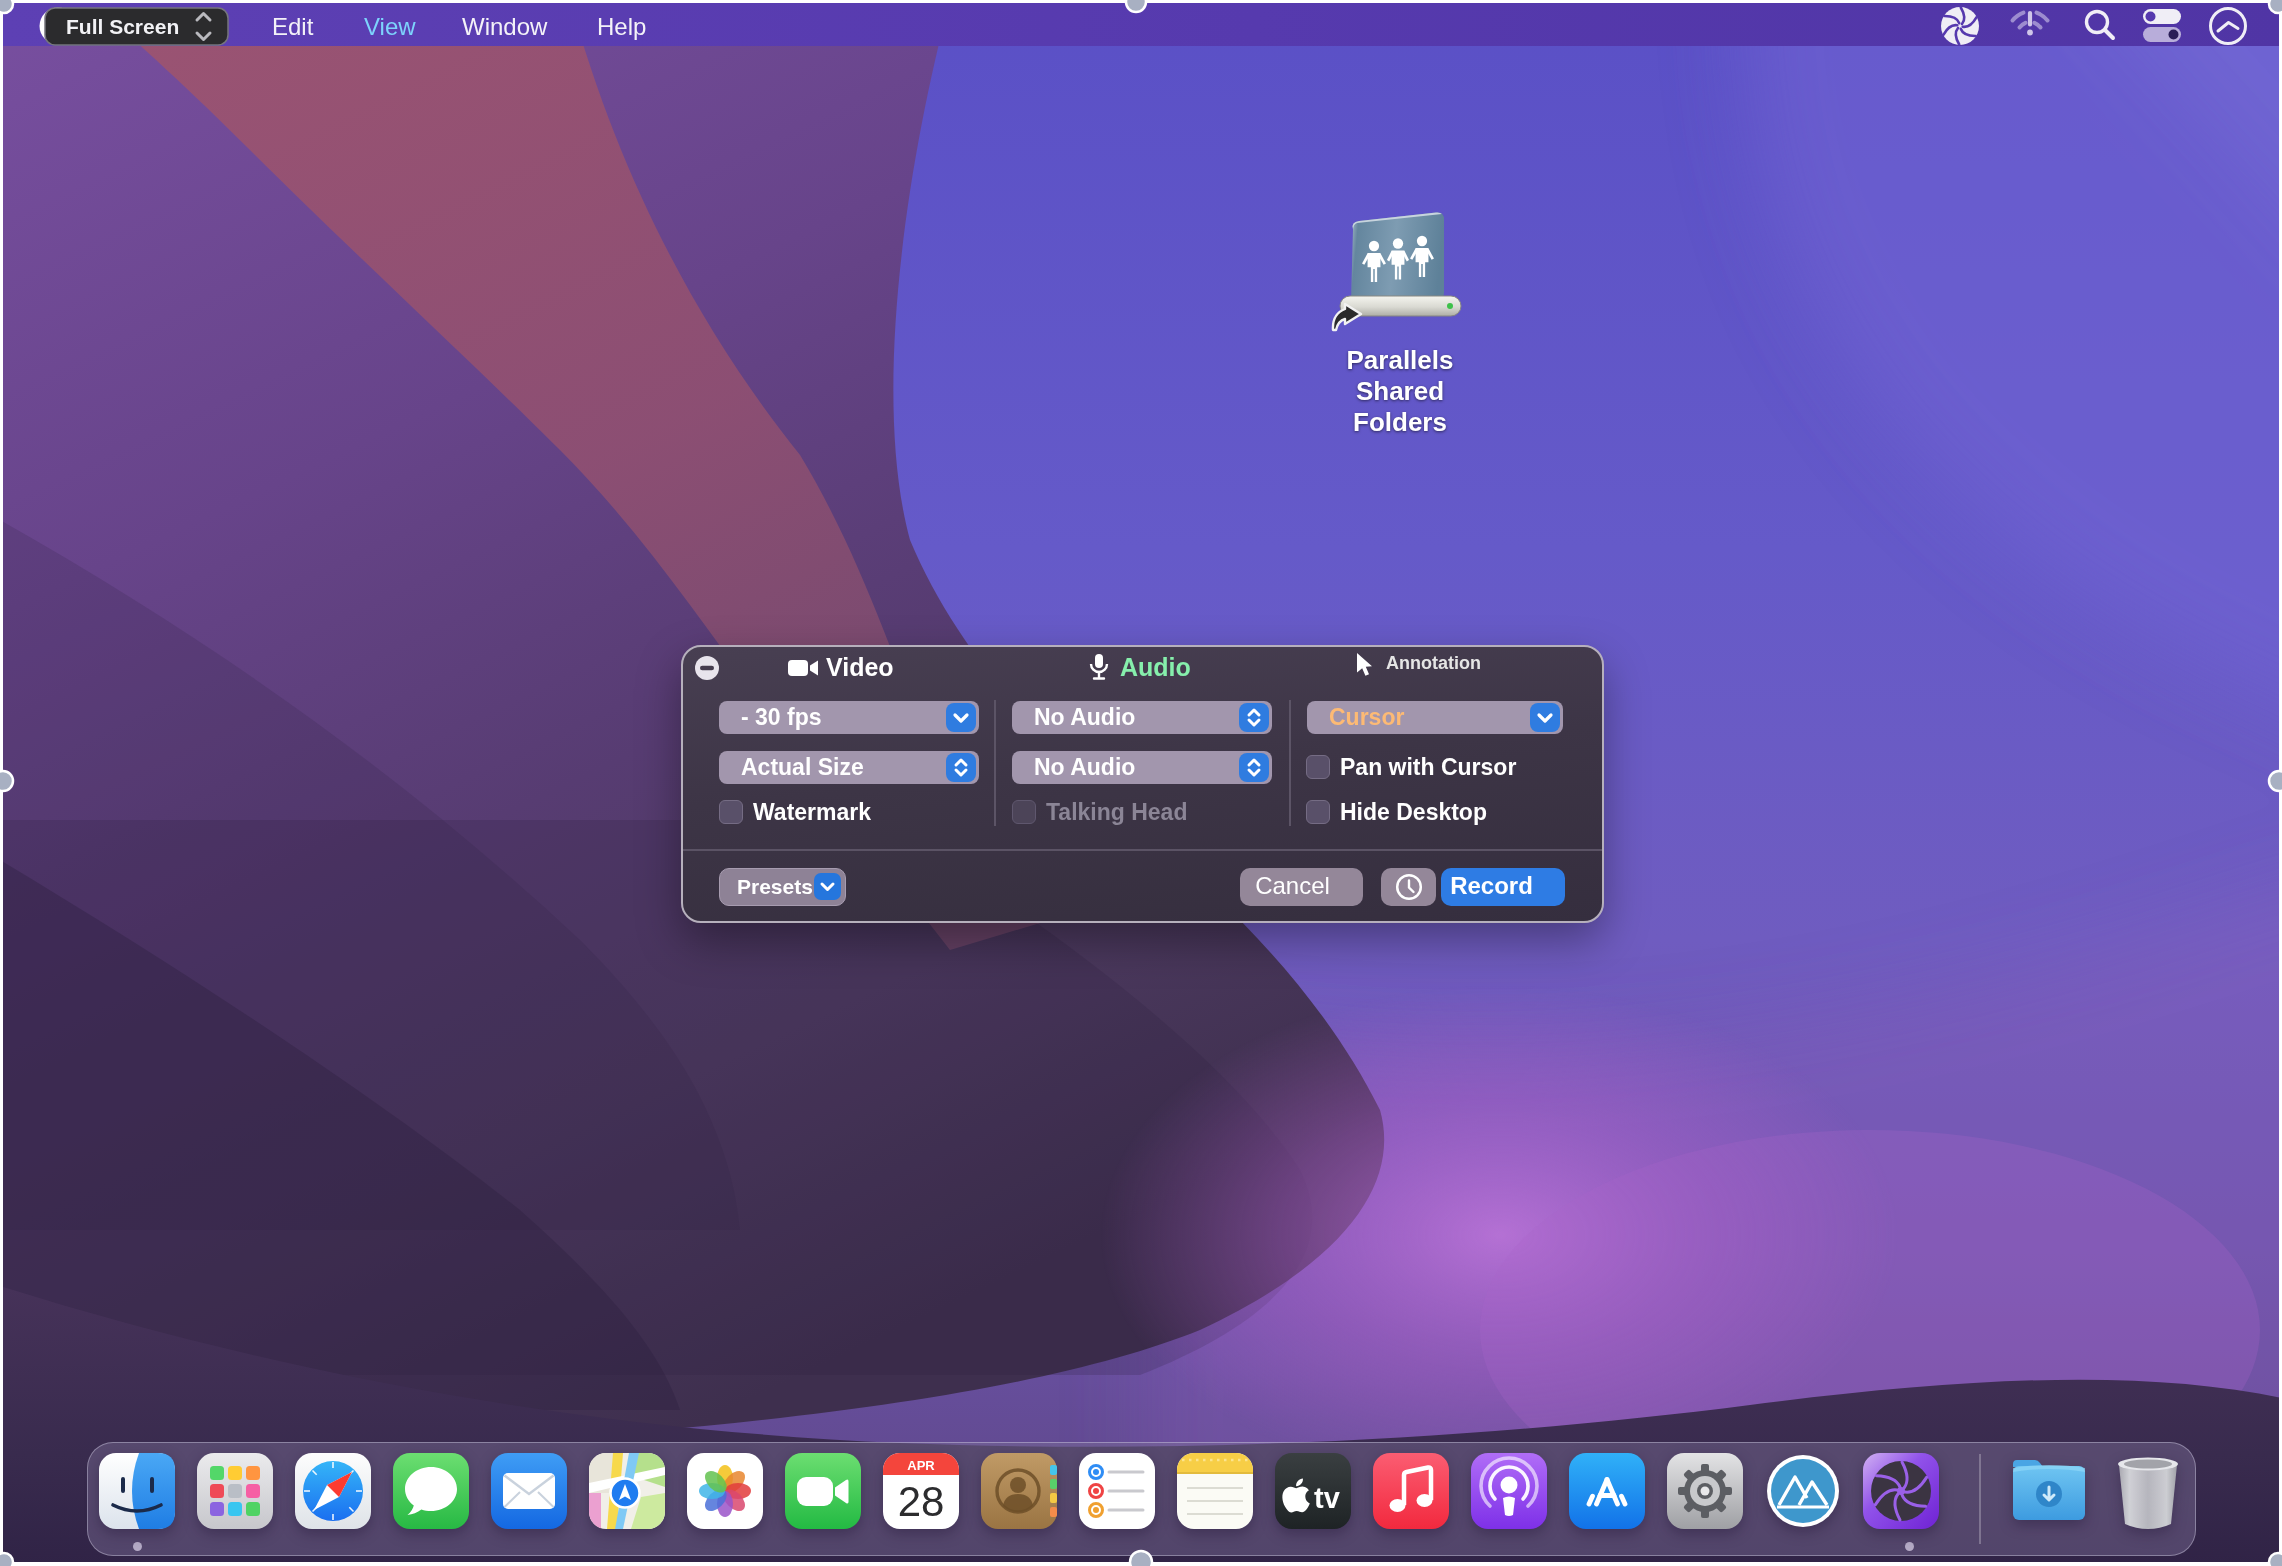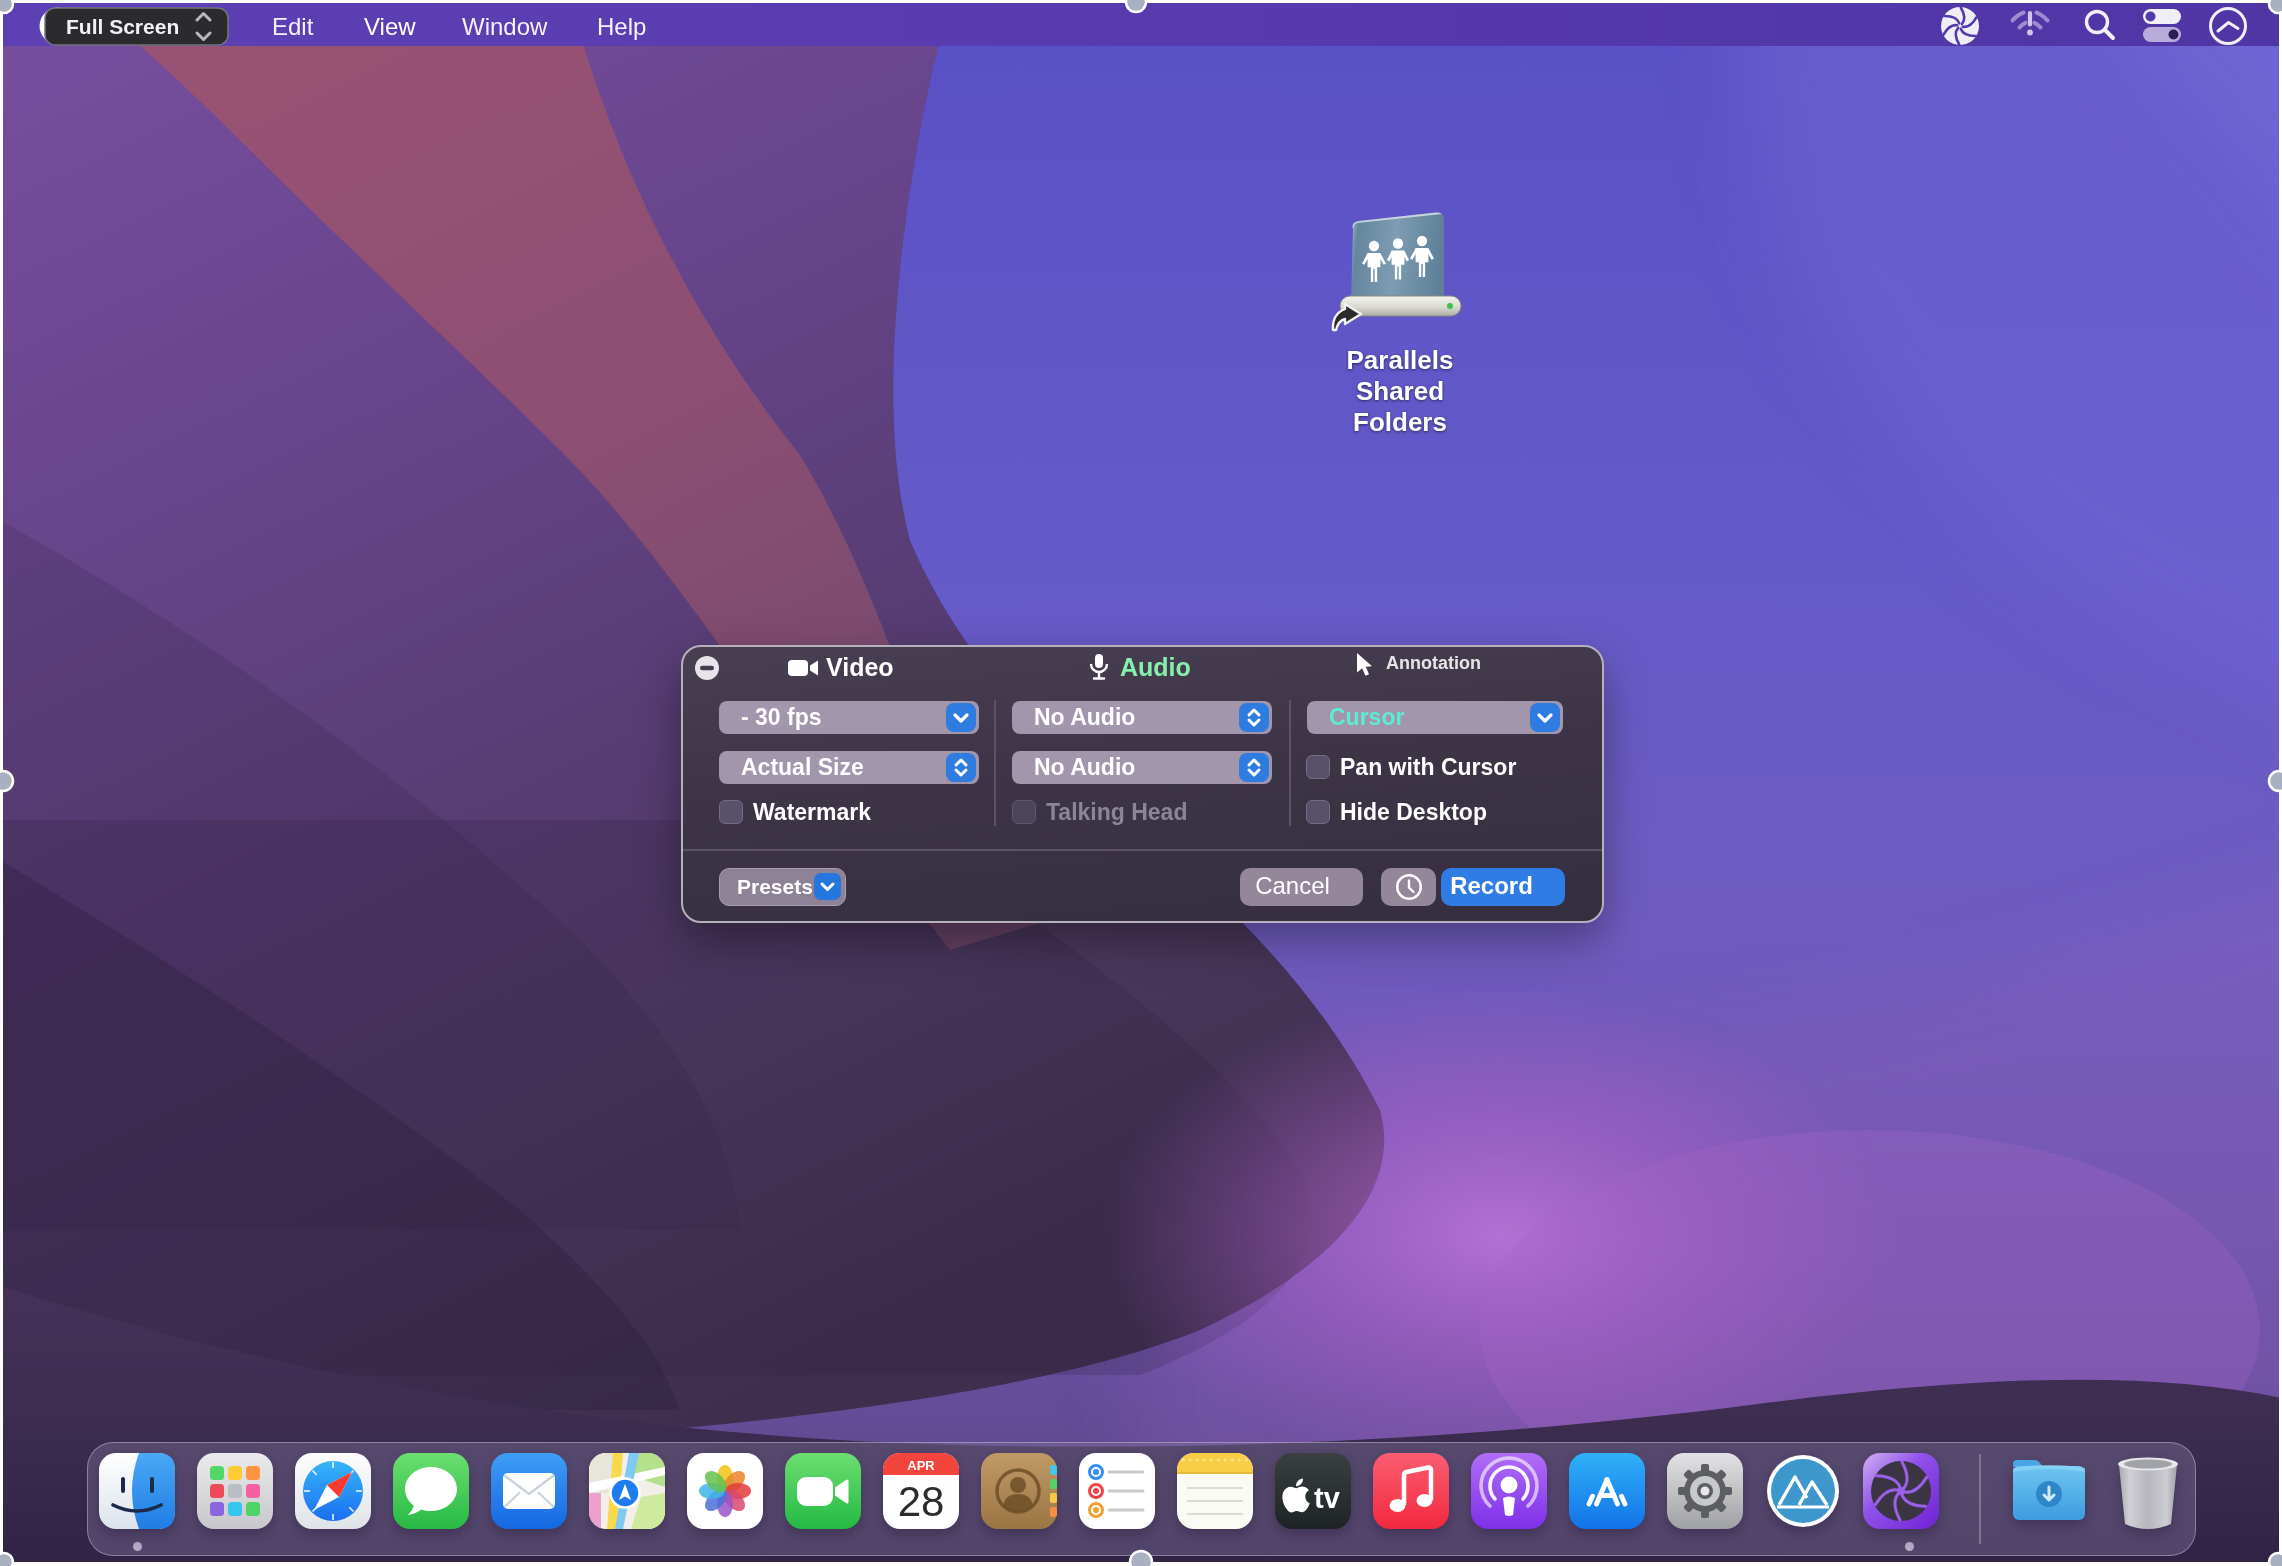--- a/index.html
+++ b/index.html
@@ -64,21 +64,21 @@
 
 <div class="abs" style="left:0;top:0;width:2282px;height:46px;background:linear-gradient(90deg,#5d40b4 0%,#563aae 55%,#5035a5 100%);"></div>
 <svg class="abs" style="left:0;top:0;" width="260" height="50" viewBox="0 0 260 50">
   <circle cx="58" cy="26" r="18.5" fill="#ffffff"></circle>
   <rect x="45" y="8" width="183" height="37" rx="10" fill="#2b2b2d" stroke="#76767c" stroke-width="1.5"></rect>
   <text x="66" y="33.5" font-size="21" font-weight="600" fill="#f2f2f5" font-family="Liberation Sans, sans-serif">Full Screen</text>
   <path d="M197,20 l6.5,-6.5 l6.5,6.5" stroke="#b9b9be" stroke-width="3" fill="none" stroke-linecap="round" stroke-linejoin="round"></path>
   <path d="M197,33 l6.5,6.5 l6.5,-6.5" stroke="#b9b9be" stroke-width="3" fill="none" stroke-linecap="round" stroke-linejoin="round"></path>
 </svg>
 <div class="abs" style="top:13px;left:272px;color:#f4f2f8;font-size:24px;">Edit</div>
-<div class="abs" style="top:13px;left:364px;color:#ffffff;font-size:24px;">View</div>
+<div class="abs" style="top:13px;left:364px;color:#7dd3fc;font-size:24px;">View</div>
 <div class="abs" style="top:13px;left:462px;color:#f4f2f8;font-size:24px;">Window</div>
 <div class="abs" style="top:13px;left:597px;color:#f4f2f8;font-size:24px;">Help</div>
 
 <svg class="abs" style="left:1938px;top:4px;" width="44" height="44" viewBox="0 0 44 44">
   <circle cx="22" cy="22" r="19" fill="#efedf5"></circle>
   <g stroke="#5639ae" stroke-width="2.6" fill="none" stroke-linecap="round">
     <g transform="translate(22,22)">
       <path d="M0.8,-18.5 Q7,-8 2,-2"></path>
       <g transform="rotate(60)">
           <path d="M0.8,-18.5 Q7,-8 2,-2"></path>
@@ -204,21 +204,21 @@
   </svg>
 
 <div class="abs" style="left:1012px;top:701px;width:260px;height:33px;border-radius:8px;background:#a296ad;"></div>
 <div class="abs" style="left:1034px;top:704px;color:#ffffff;font-size:23px;font-weight:600;">No Audio</div>
 <svg class="abs" style="left:1239px;top:703px;" width="30" height="29" viewBox="0 0 30 29">
     <rect x="0" y="0" width="30" height="29" rx="8" fill="#2f7ce0"></rect>
     <path d="M10,12 l5,-5 l5,5 M10,17 l5,5 l5,-5" stroke="#fff" stroke-width="3" fill="none" stroke-linecap="round" stroke-linejoin="round"></path>
   </svg>
 
 <div class="abs" style="left:1307px;top:701px;width:256px;height:33px;border-radius:8px;background:#a296ad;"></div>
-<div class="abs" style="left:1329px;top:704px;color:#5eead4;font-size:23px;font-weight:600;">Cursor</div>
+<div class="abs" style="left:1329px;top:704px;color:#fdba74;font-size:23px;font-weight:600;">Cursor</div>
 <svg class="abs" style="left:1530px;top:703px;" width="30" height="29" viewBox="0 0 30 29">
     <rect x="0" y="0" width="30" height="29" rx="8" fill="#2f7ce0"></rect>
     <path d="M9,12 l6,6 l6,-6" stroke="#fff" stroke-width="3.2" fill="none" stroke-linecap="round" stroke-linejoin="round"></path>
   </svg>
 
 <div class="abs" style="left:719px;top:751px;width:260px;height:33px;border-radius:8px;background:#a296ad;"></div>
 <div class="abs" style="left:741px;top:754px;color:#ffffff;font-size:23px;font-weight:600;">Actual Size</div>
 <svg class="abs" style="left:946px;top:753px;" width="30" height="29" viewBox="0 0 30 29">
     <rect x="0" y="0" width="30" height="29" rx="8" fill="#2f7ce0"></rect>
     <path d="M10,12 l5,-5 l5,5 M10,17 l5,5 l5,-5" stroke="#fff" stroke-width="3" fill="none" stroke-linecap="round" stroke-linejoin="round"></path>

